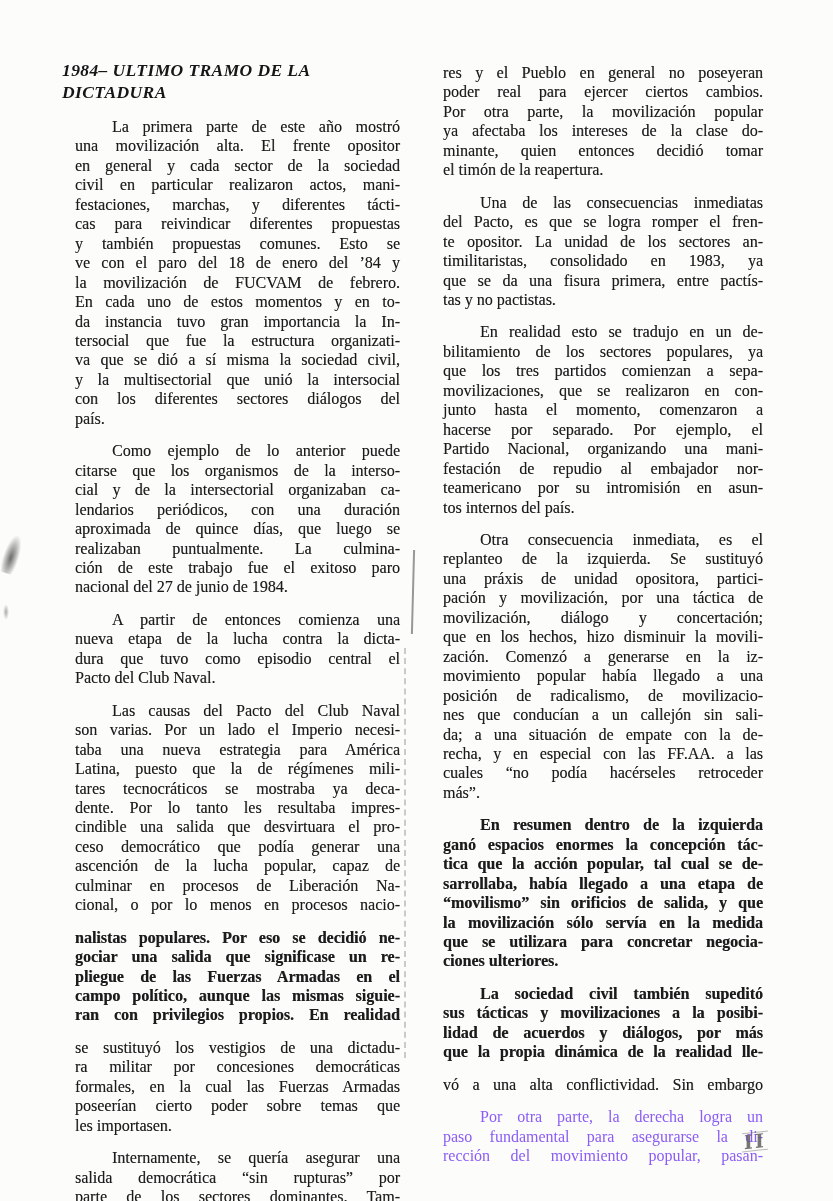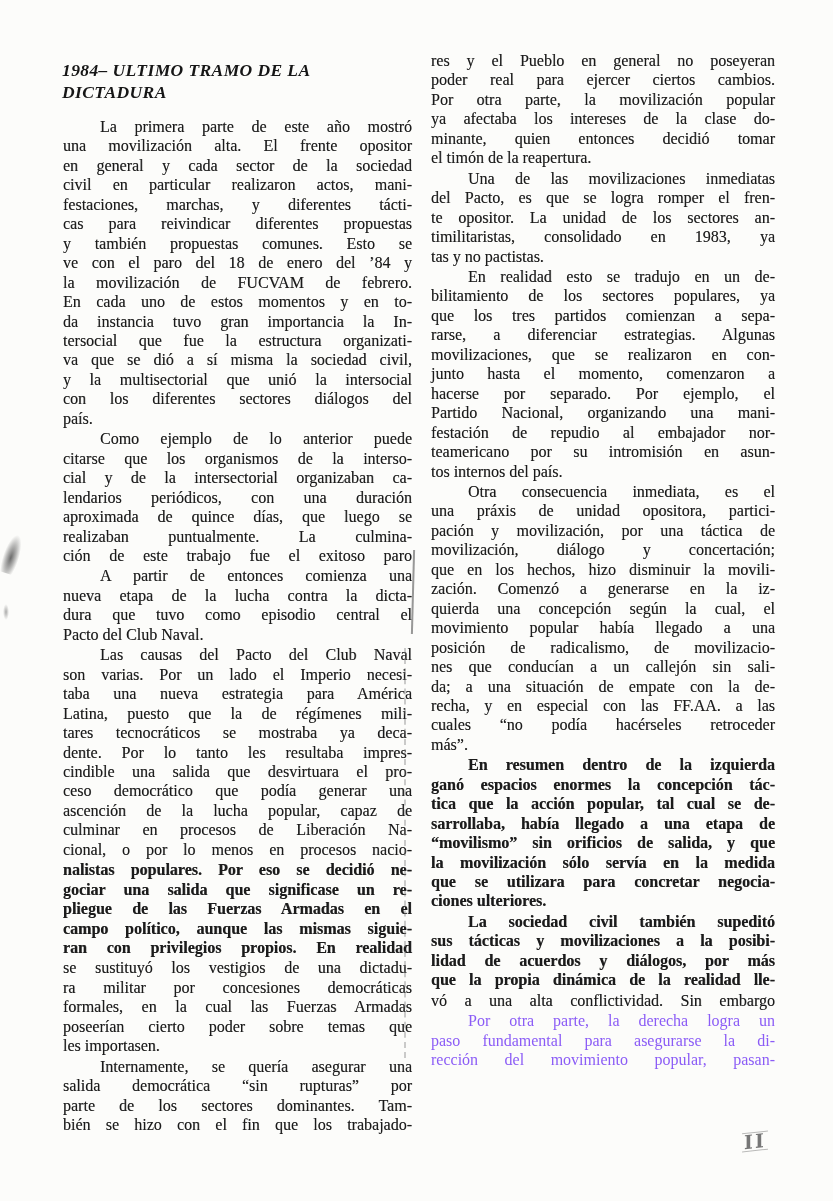--- a/index.html
+++ b/index.html
@@ -20,21 +20,21 @@
   .heading {
     font-style: italic;
     font-weight: bold;
     font-size: 17.5px;
     line-height: 21.5px;
     letter-spacing: 0.4px;
     margin-bottom: 14px;
     color: #161616;
   }
 
-  .para { margin: 1px; }
+  .para { margin: 13px; }
   .ln {
     font-size: 16px;
     line-height: 19.45px;
     text-align: justify;
     text-align-last: justify;
     white-space: normal;
     text-shadow: 0.3px 0.3px 0 rgba(25,25,25,0.45);
   }
   .ln-indent { text-indent: 37px; }
   .ln-end { text-align-last: left; }
@@ -116,20 +116,21 @@
           <div class="ln ln-end">país.</div>
         </div>
         <div class="para">
           <div class="ln ln-indent">Como ejemplo de lo anterior puede</div>
           <div class="ln">citarse que los organismos de la interso-</div>
           <div class="ln">cial y de la intersectorial organizaban ca-</div>
           <div class="ln">lendarios periódicos, con una duración</div>
           <div class="ln">aproximada de quince días, que luego se</div>
           <div class="ln">realizaban puntualmente. La culmina-</div>
           <div class="ln">ción de este trabajo fue el exitoso paro</div>
+          <div class="ln ln-end">nacional del 27 de junio de 1984.</div>
         </div>
         <div class="para">
           <div class="ln ln-indent">A partir de entonces comienza una</div>
           <div class="ln">nueva etapa de la lucha contra la dicta-</div>
           <div class="ln">dura que tuvo como episodio central el</div>
           <div class="ln ln-end">Pacto del Club Naval.</div>
         </div>
         <div class="para">
           <div class="ln ln-indent">Las causas del Pacto del Club Naval</div>
           <div class="ln">son varias. Por un lado el Imperio necesi-</div>
@@ -170,47 +171,47 @@
     <div id="right-paras">
         <div class="para">
           <div class="ln">res y el Pueblo en general no poseyeran</div>
           <div class="ln">poder real para ejercer ciertos cambios.</div>
           <div class="ln">Por otra parte, la movilización popular</div>
           <div class="ln">ya afectaba los intereses de la clase do-</div>
           <div class="ln">minante, quien entonces decidió tomar</div>
           <div class="ln ln-end">el timón de la reapertura.</div>
         </div>
         <div class="para">
-          <div class="ln ln-indent">Una de las movilizaciones inmediatas</div>
+          <div class="ln ln-indent">Una de las consecuencias inmediatas</div>
           <div class="ln">del Pacto, es que se logra romper el fren-</div>
           <div class="ln">te opositor. La unidad de los sectores an-</div>
           <div class="ln">timilitaristas, consolidado en 1983, ya</div>
+          <div class="ln">que se da una fisura primera, entre pactís-</div>
           <div class="ln ln-end">tas y no pactistas.</div>
         </div>
         <div class="para">
           <div class="ln ln-indent">En realidad esto se tradujo en un de-</div>
           <div class="ln">bilitamiento de los sectores populares, ya</div>
           <div class="ln">que los tres partidos comienzan a sepa-</div>
-          <div class="ln">rarse, a diferenciar estrategias. Algunas</div>
           <div class="ln">movilizaciones, que se realizaron en con-</div>
           <div class="ln">junto hasta el momento, comenzaron a</div>
           <div class="ln">hacerse por separado. Por ejemplo, el</div>
           <div class="ln">Partido Nacional, organizando una mani-</div>
           <div class="ln">festación de repudio al embajador nor-</div>
           <div class="ln">teamericano por su intromisión en asun-</div>
           <div class="ln ln-end">tos internos del país.</div>
         </div>
         <div class="para">
           <div class="ln ln-indent">Otra consecuencia inmediata, es el</div>
+          <div class="ln">replanteo de la izquierda. Se sustituyó</div>
           <div class="ln">una práxis de unidad opositora, partici-</div>
           <div class="ln">pación y movilización, por una táctica de</div>
           <div class="ln">movilización, diálogo y concertación;</div>
           <div class="ln">que en los hechos, hizo disminuir la movili-</div>
           <div class="ln">zación. Comenzó a generarse en la iz-</div>
-          <div class="ln">quierda una concepción según la cual, el</div>
           <div class="ln">movimiento popular había llegado a una</div>
           <div class="ln">posición de radicalismo, de movilizacio-</div>
           <div class="ln">nes que conducían a un callejón sin sali-</div>
           <div class="ln">da; a una situación de empate con la de-</div>
           <div class="ln">recha, y en especial con las FF.AA. a las</div>
           <div class="ln">cuales “no podía hacérseles retroceder</div>
           <div class="ln ln-end">más”.</div>
         </div>
         <div class="para bold">
           <div class="ln ln-indent">En resumen dentro de la izquierda</div>

